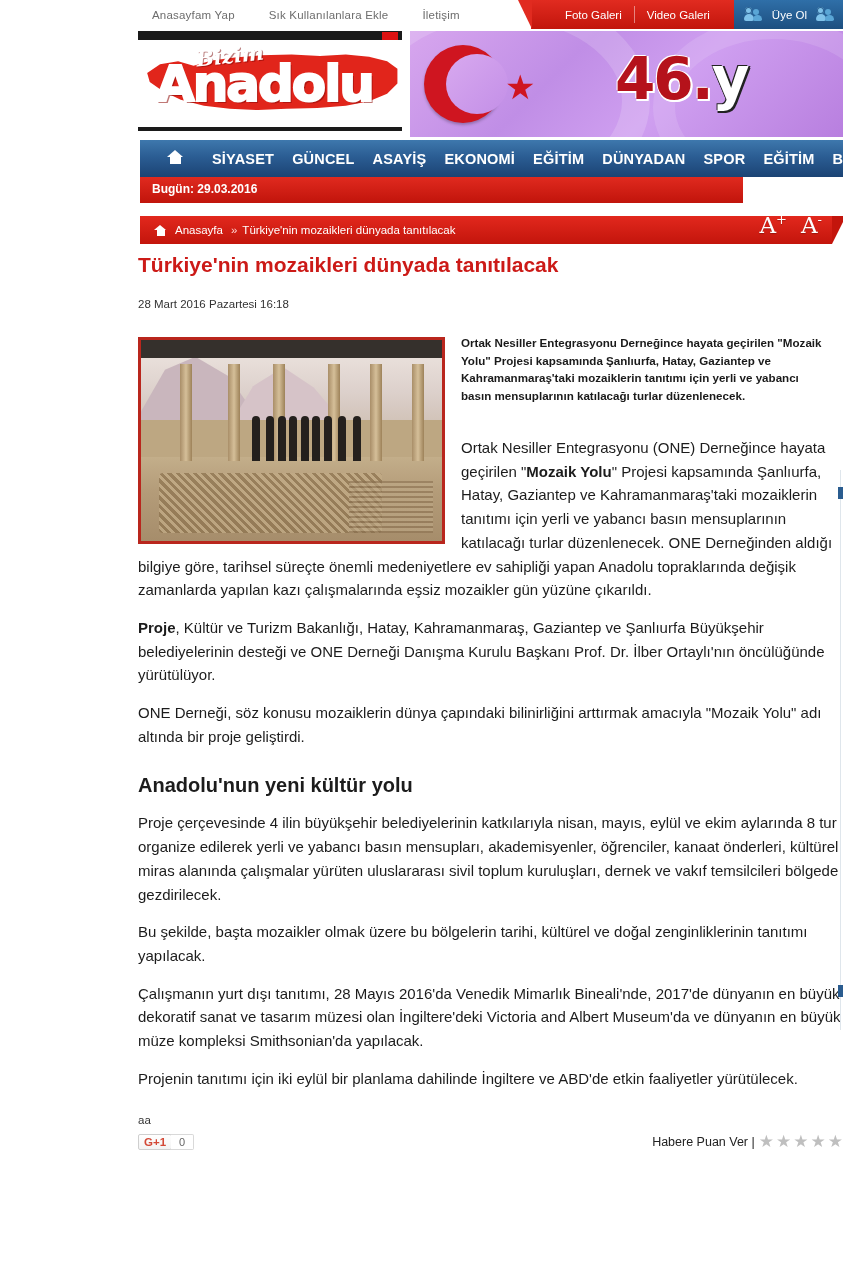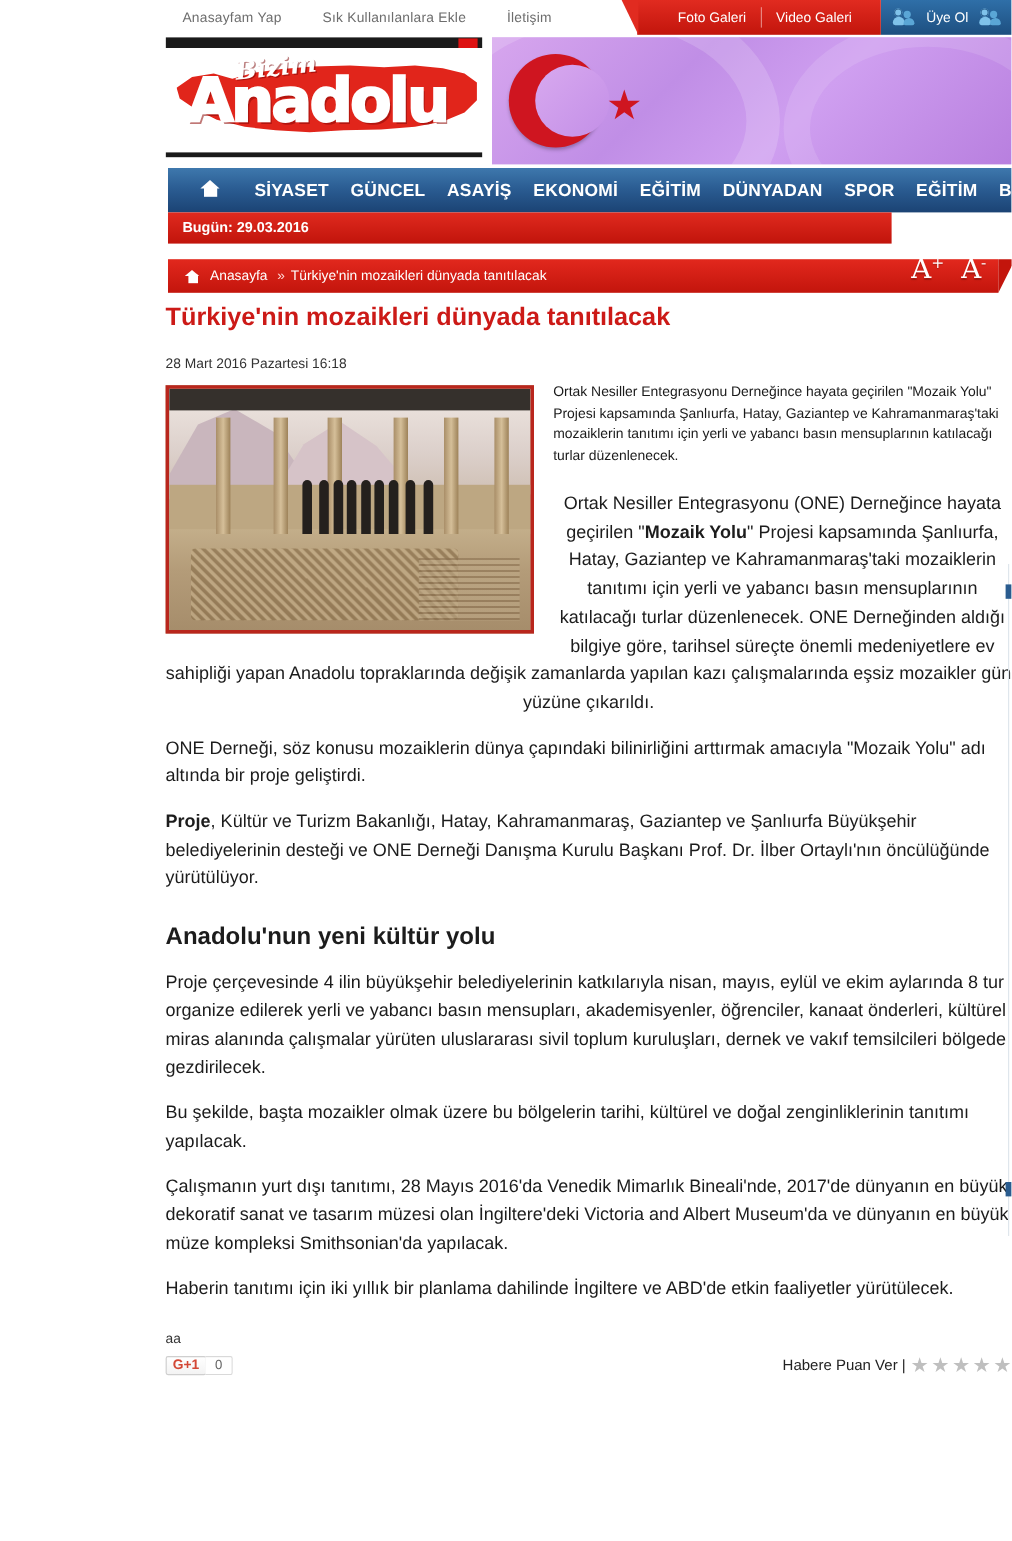--- a/index.html
+++ b/index.html
@@ -183,25 +183,25 @@
       repeating-linear-gradient(45deg,#8e7450 0 3px,#c2ab86 3px 6px),
       repeating-linear-gradient(-45deg,#7d6543 0 3px,#b49c79 3px 6px);
     opacity:.75; border-radius:4px; }
   .ph-mosaic2 { position:absolute; right:3%; top:70%; width:28%; height:26%;
     background: repeating-linear-gradient(0deg,#8a7050 0 2px,#bda886 2px 5px); opacity:.6; }
   .ph-col { position:absolute; top:12%; width:12px; height:48%; background:linear-gradient(90deg,#a98e68,#d5bf99,#9d8259); }
   .ph-people { position:absolute; left:36%; top:38%; width:40%; height:22%; }
   .ph-people i { position:absolute; bottom:0; width:8px; height:100%; background:#24201d; border-radius:4px 4px 0 0; display:block; }
 
   .lead {
-    font-size:11.6px; font-weight:normal; color:#1a1a1a; line-height:17.5px; margin:0;
+    font-size:11.6px; font-weight:bold; color:#1a1a1a; line-height:17.5px; margin:16px;
     padding-top:8px;
   }
   .body-p { font-size:15px; color:#1c1c1c; line-height:23.7px; margin:14px 0 0 0; }
-  .body-p.first { margin-top:20px;text-align:center; }
+  .body-p.first { margin-top:32px; }
   .sub-h { font-size:20px; font-weight:bold; color:#1c1c1c; margin:26px 0 14px 0; }
   .clearfix::after { content:""; display:block; clear:both; }
 
   
   .tags { margin-top:24px; }
   .tags-lbl { font-size:11.5px; font-weight:bold; color:#111; }
   .tags-val { font-size:11.5px; color:#333; margin-top:5px; }
   .footer-row { display:flex; align-items:center; justify-content:space-between; margin-top:7px; }
   .gplus { display:flex; align-items:center; }
   .gplus .btn {
@@ -267,20 +267,21 @@
       </span>
       <span class="bizim">Bizim</span>
       <span class="anadolu">Anadolu</span>
       <span class="botband"></span>
     </a>
     <a class="banner" href="#">
       <span class="swirl"></span>
       <span class="swirl2"></span>
       <span class="crescent"></span>
       <span class="star"></span>
+      <span class="yil"><span>46.</span><span class="w">y</span></span>
     </a>
   </div>
 
   <div class="mainnav">
     <a href="#"><span class="home-ic"></span></a>
     <a href="#">SİYASET</a>
     <a href="#">GÜNCEL</a>
     <a href="#">ASAYİŞ</a>
     <a href="#">EKONOMİ</a>
     <a href="#">EĞİTİM</a>
@@ -333,29 +334,29 @@
           <i style="left:33%"></i>
             <i style="left:43%"></i>
             <i style="left:52%"></i>
           <i style="left:62%"></i>
             <i style="left:74%"></i>
             <i style="left:86%"></i>
         </span>
       </div>
       <p class="lead">Ortak Nesiller Entegrasyonu Derneğince hayata geçirilen "Mozaik Yolu" Projesi kapsamında Şanlıurfa, Hatay, Gaziantep ve Kahramanmaraş'taki mozaiklerin tanıtımı için yerli ve yabancı basın mensuplarının katılacağı turlar düzenlenecek.</p>
       <p class="body-p first"><span> Ortak Nesiller Entegrasyonu (ONE) Derneğince hayata geçirilen "</span><b>Mozaik Yolu</b><span>" Projesi kapsamında Şanlıurfa, Hatay, Gaziantep ve Kahramanmaraş'taki mozaiklerin tanıtımı için yerli ve yabancı basın mensuplarının katılacağı turlar düzenlenecek. ONE Derneğinden aldığı bilgiye göre, tarihsel süreçte önemli medeniyetlere ev sahipliği yapan Anadolu topraklarında değişik zamanlarda yapılan kazı çalışmalarında eşsiz mozaikler gün yüzüne çıkarıldı.</span></p>
+      <p class="body-p"><b>Proje</b><span>, Kültür ve Turizm Bakanlığı, Hatay, Kahramanmaraş, Gaziantep ve Şanlıurfa Büyükşehir belediyelerinin desteği ve ONE Derneği Danışma Kurulu Başkanı Prof. Dr. İlber Ortaylı'nın öncülüğünde yürütülüyor.</span></p>
       <p class="body-p">ONE Derneği, söz konusu mozaiklerin dünya çapındaki bilinirliğini arttırmak amacıyla "Mozaik Yolu" adı altında bir proje geliştirdi.</p>
-      <p class="body-p"><b>Proje</b><span>, Kültür ve Turizm Bakanlığı, Hatay, Kahramanmaraş, Gaziantep ve Şanlıurfa Büyükşehir belediyelerinin desteği ve ONE Derneği Danışma Kurulu Başkanı Prof. Dr. İlber Ortaylı'nın öncülüğünde yürütülüyor.</span></p>
     </div>
 
     <h2 class="sub-h">Anadolu'nun yeni kültür yolu</h2>
     <p class="body-p">Proje çerçevesinde 4 ilin büyükşehir belediyelerinin katkılarıyla nisan, mayıs, eylül ve ekim aylarında 8 tur organize edilerek yerli ve yabancı basın mensupları, akademisyenler, öğrenciler, kanaat önderleri, kültürel miras alanında çalışmalar yürüten uluslararası sivil toplum kuruluşları, dernek ve vakıf temsilcileri bölgede gezdirilecek.</p>
     <p class="body-p">Bu şekilde, başta mozaikler olmak üzere bu bölgelerin tarihi, kültürel ve doğal zenginliklerinin tanıtımı yapılacak.</p>
     <p class="body-p">Çalışmanın yurt dışı tanıtımı, 28 Mayıs 2016'da Venedik Mimarlık Bineali'nde, 2017'de dünyanın en büyük dekoratif sanat ve tasarım müzesi olan İngiltere'deki Victoria and Albert Museum'da ve dünyanın en büyük müze kompleksi Smithsonian'da yapılacak.</p>
-    <p class="body-p">Haberin tanıtımı için iki yıllık bir planlama dahilinde İngiltere ve ABD'de etkin faaliyetler yürütülecek.</p>
+    <p class="body-p">Projenin tanıtımı için iki eylül bir planlama dahilinde İngiltere ve ABD'de etkin faaliyetler yürütülecek.</p>
 
     <div class="tags">
       <div class="tags-val">aa</div>
       <div class="footer-row">
         <div class="gplus">
           <span class="btn">G+1</span>
           <span class="cnt">0</span>
         </div>
         <div class="rate">
           <span class="lbl">Habere Puan Ver |</span>

